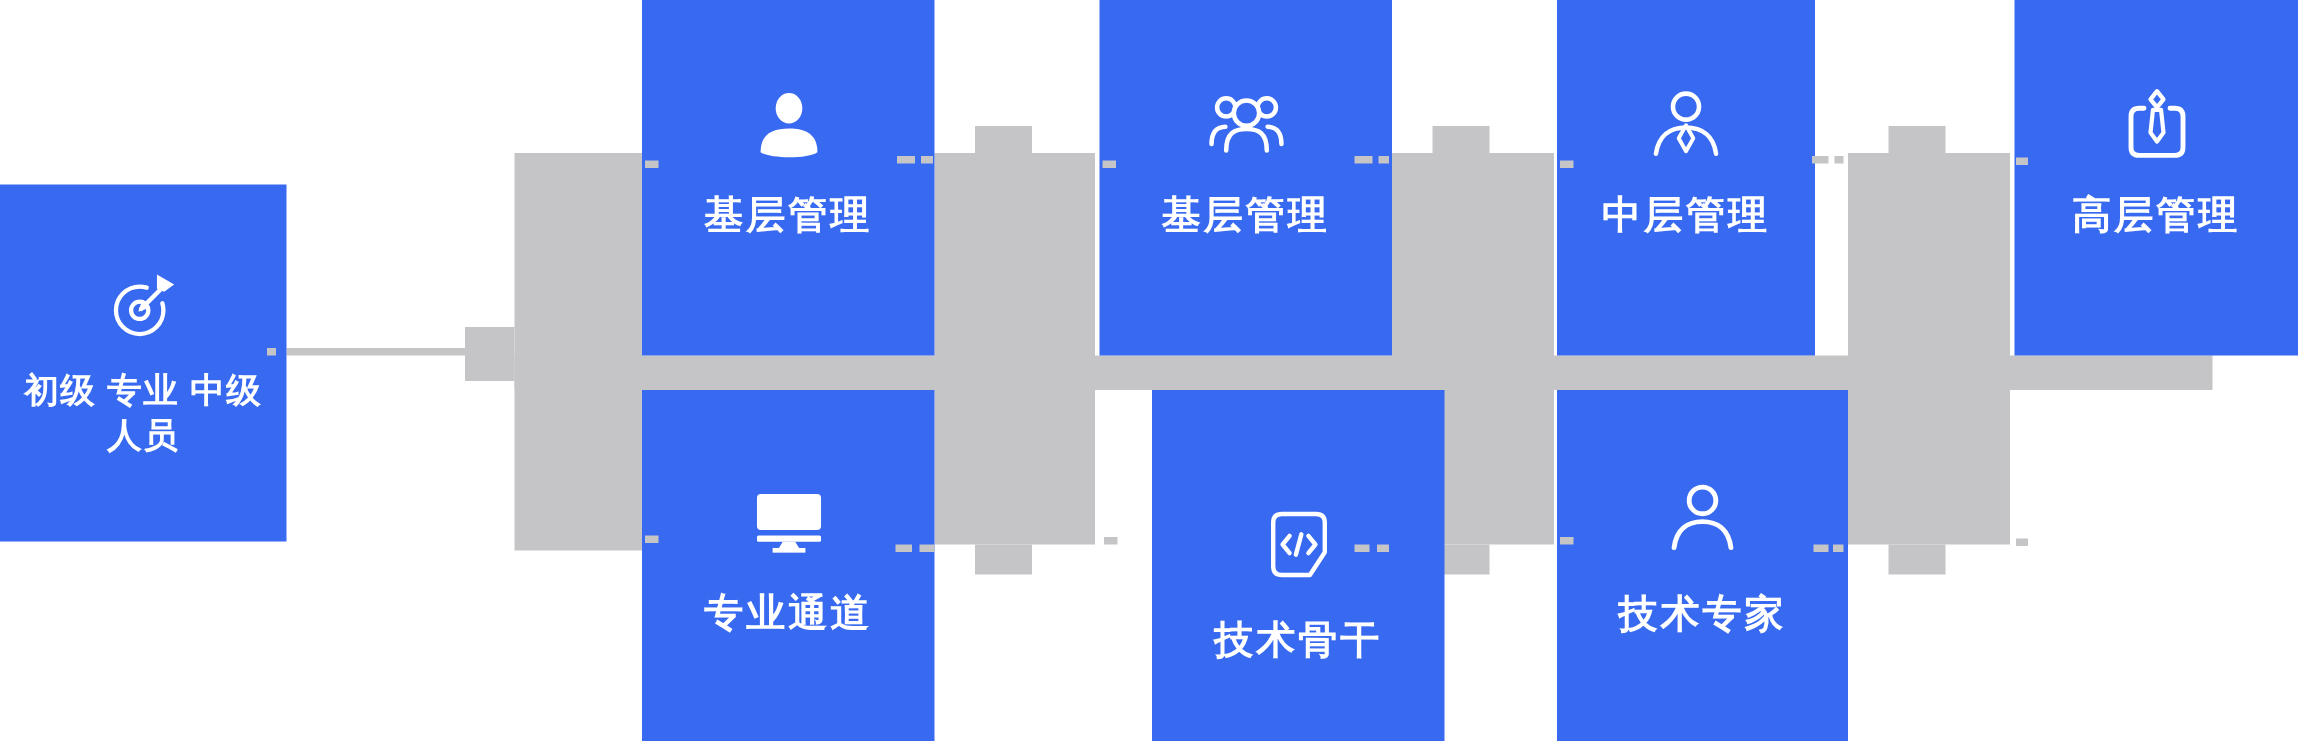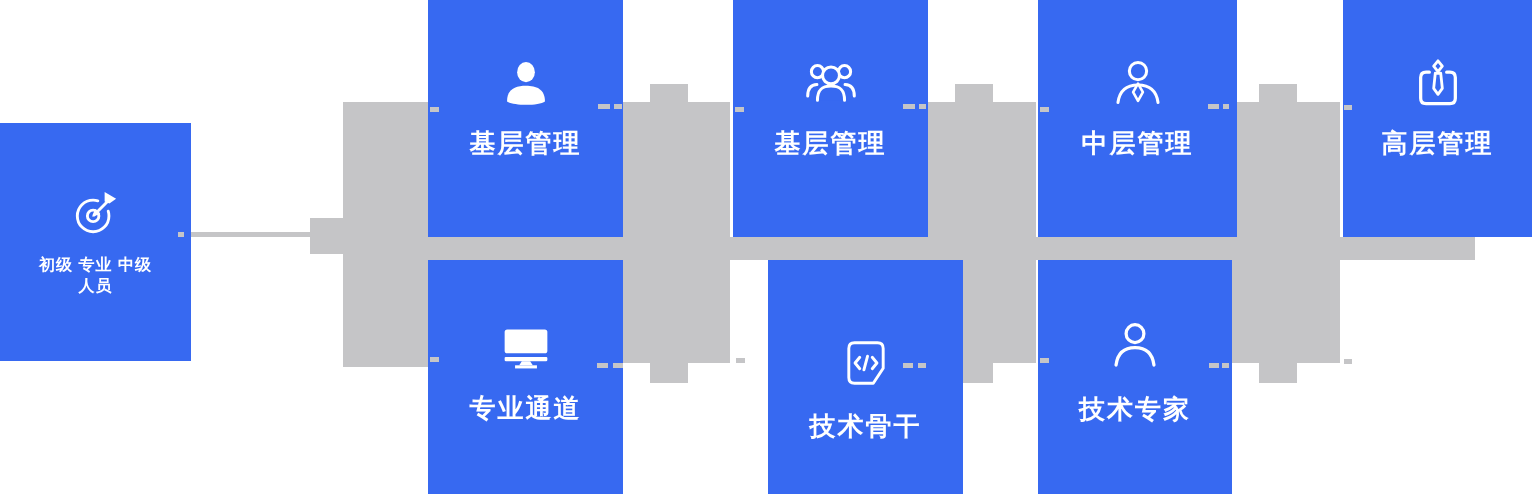--- a/index.html
+++ b/index.html
@@ -1,21 +1,21 @@
 <!DOCTYPE html>
 <html style="--card: #3769F1; --gray: #C5C5C7; --bg: #FFFFFF;"><head>
 <meta charset="utf-8">
 <style>
   html,body{margin:0;padding:0;background:#fff;}
   .stage{position:relative;width:1532px;height:494px;background:var(--bg,#fff);overflow:hidden;
          font-family:"Liberation Sans",sans-serif;}
   .card{position:absolute;background:var(--card,#3769F1);color:#fff;display:flex;
         flex-direction:column;align-items:center;justify-content:center;}
   .card .lbl{font-weight:bold;font-size:26px;letter-spacing:2px;text-align:center;line-height:1.3;}
-  .card.start .lbl{font-size:16px;letter-spacing:1px;}
+  .card.start .lbl{font-size:23px;letter-spacing:1px;}
   .gray{position:absolute;background:var(--gray,#C5C5C7);}
   .ic{display:block;}
   .blue-fill{fill:var(--card,#3769F1);}
   svg{overflow:visible;}
 </style>
 </head>
 <body>
 
 <div class="stage">
 
@@ -64,21 +64,21 @@
       <path d="M2.5,36 C2.5,28 6,25.6 11,25.4"></path>
       <circle cx="36.5" cy="13.5" r="5.6"></circle>
       <path d="M45.5,36 C45.5,28 42,25.6 37,25.4"></path>
       <circle cx="24" cy="17" r="7.8" class="blue-fill" stroke="#fff"></circle>
       <path d="M11.5,40 C11.5,29 17,26.8 24,26.8 C31,26.8 36.5,29 36.5,40 Z" class="blue-fill" stroke="none"></path>
       <path d="M11.5,40 C11.5,29 17,26.8 24,26.8 C31,26.8 36.5,29 36.5,40" stroke="#fff"></path>
     </svg>
     <div class="lbl" style="transform:translateY(-10px);">基层管理</div>
   </div>
 
-  <div class="card" style="left:1038px;top:0;width:199px;height:237px;">
+  <div class="card" style="left:1038px;top:0;width:172px;height:237px;">
     <svg class="ic" width="52" height="52" viewBox="0 0 48 48" fill="none" stroke="#fff" stroke-width="2.8" stroke-linecap="round" stroke-linejoin="round" style="transform:translateY(-10px);margin-bottom:18px;">
       <circle cx="24" cy="13" r="8"></circle>
       <path d="M5.5,42 C7,31 14,25.8 24,25.8 C34,25.8 41,31 42.5,42"></path>
       <polygon points="24,24.5 28.5,32.5 24,40.5 19.5,32.5" class="blue-fill" stroke="#fff" stroke-width="2.4"></polygon>
     </svg>
     <div class="lbl" style="transform:translateY(-10px);">中层管理</div>
   </div>
 
   <div class="card" style="left:428px;top:260px;width:195px;height:234px;">
     <svg class="ic" width="50" height="50" viewBox="0 0 48 48" style="transform:translateY(-4px);margin-bottom:22px;">

